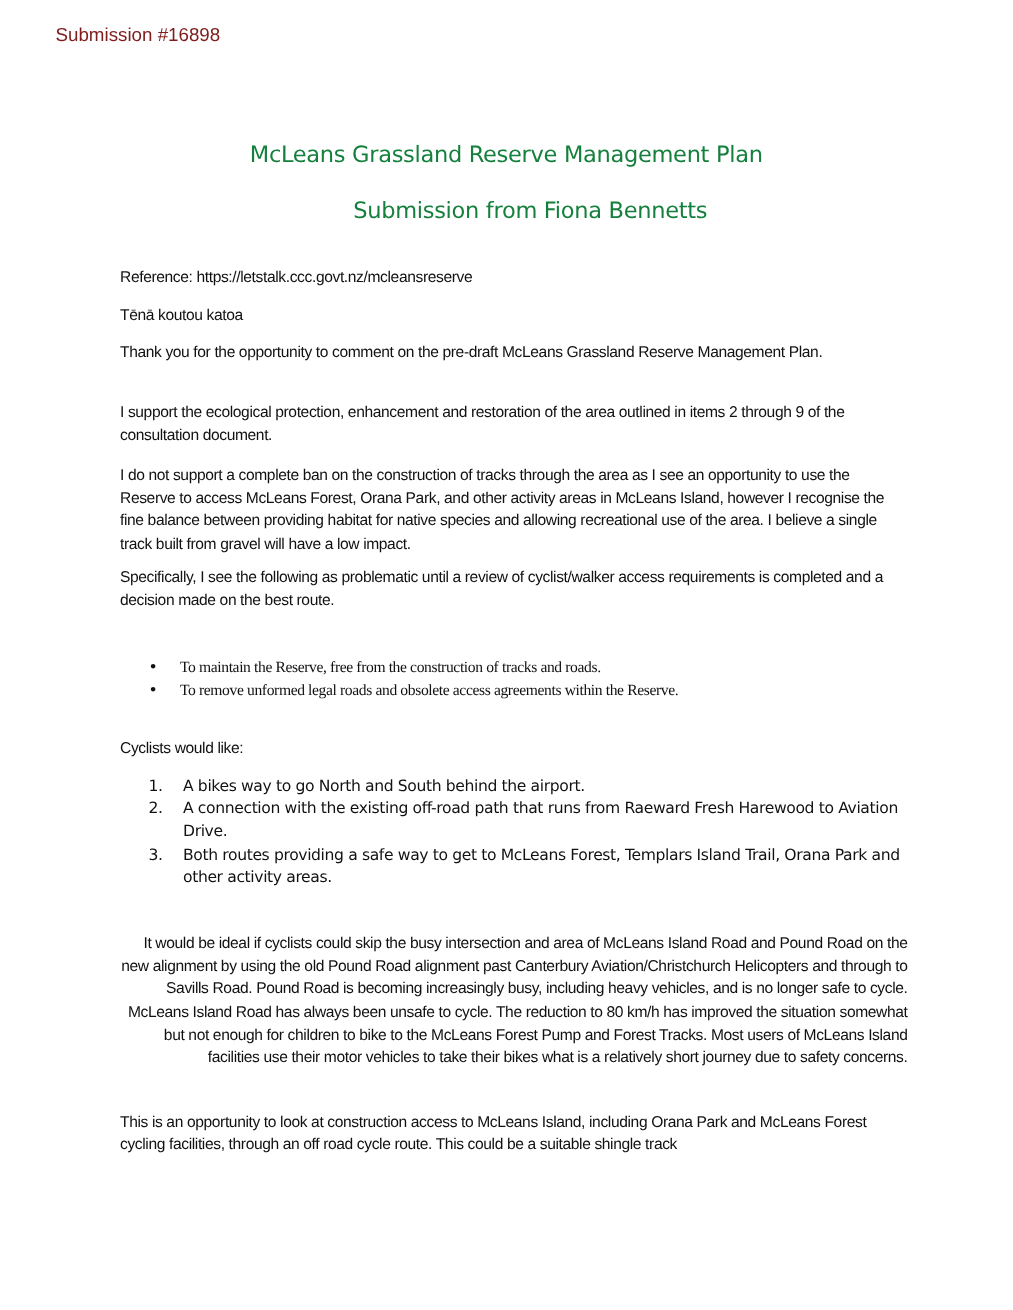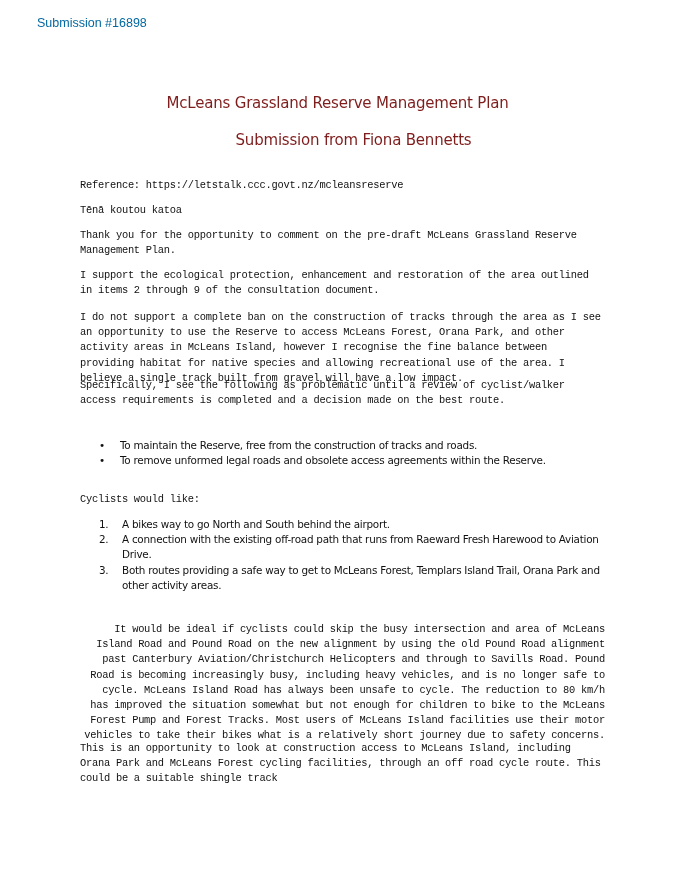--- a/index.html
+++ b/index.html
@@ -2,39 +2,39 @@
 <html><head>
 <meta charset="utf-8">
 <style>
   html, body { margin: 0; padding: 0; background: #ffffff; }
   body {
     width: 675px; height: 873px; position: relative; overflow: hidden;
     font-family: "Liberation Sans", sans-serif; color: #111;
   }
   .sub-id {
     position: absolute; left: 37px; top: 16px;
-    font-family: "Liberation Sans", sans-serif; font-size: 12.5px; color: #0369a1;
+    font-family: "Liberation Sans", sans-serif; font-size: 12.5px; color: #7f1d1d;
   }
   .title {
     position: absolute; left: 0; width: 675px; text-align: center;
-    font-family: "DejaVu Sans", sans-serif; font-size: 15px; color: #7f1d1d;
+    font-family: "DejaVu Sans", sans-serif; font-size: 15px; color: #15803d;
     letter-spacing: -0.2px;
   }
   .t1 { top: 94px; }
   .t2 { top: 131px; margin-left: 16px; }
   .body-text {
     position: absolute; left: 80px; width: 525px;
-    font-family: Liberation Mono, monospace; font-size: 10.4px; line-height: 15.2px; color: #111;
+    font-family: Liberation Sans, sans-serif; font-size: 10.4px; line-height: 15.2px; color: #111;
     letter-spacing: -0.25px;
   }
   .body-text p { margin: 0; }
   .bullets { position: absolute; left: 80px; width: 525px; font-family: "DejaVu Sans", sans-serif; font-size: 10.4px; line-height: 15.2px; letter-spacing: -0.25px; }
   .bullet-row { display: flex; }
   .bullet-dot { width: 40px; padding-left: 19px; box-sizing: border-box; }
-  .bullet-text { flex: 1; }
+  .bullet-text { flex: 1; font-family: Liberation Serif, serif; }
   .num-row { display: flex; }
   .num-mark { width: 42px; padding-left: 19px; box-sizing: border-box; }
   .num-text { flex: 1; }
 </style>
 </head>
 <body>
 
 <div class="sub-id">Submission #16898</div>
 
 <div class="title t1">McLeans Grassland Reserve Management Plan</div>

